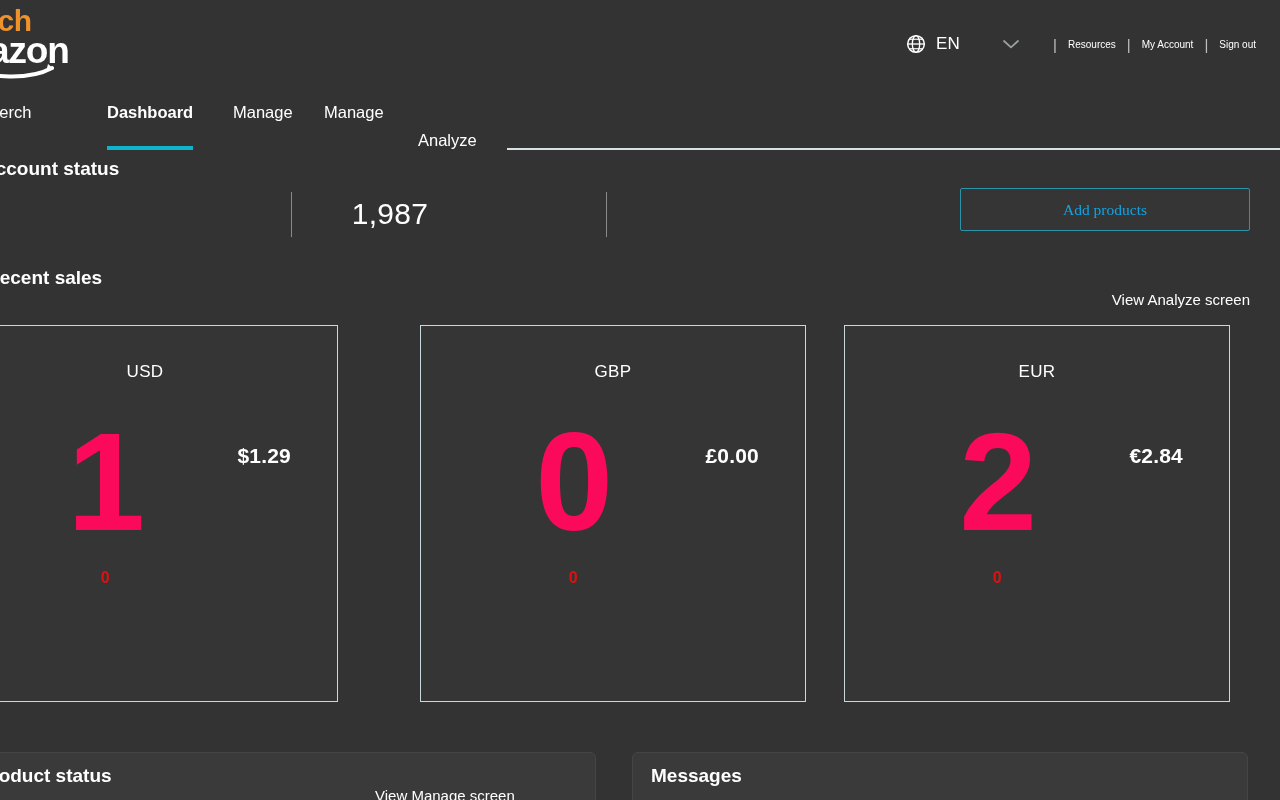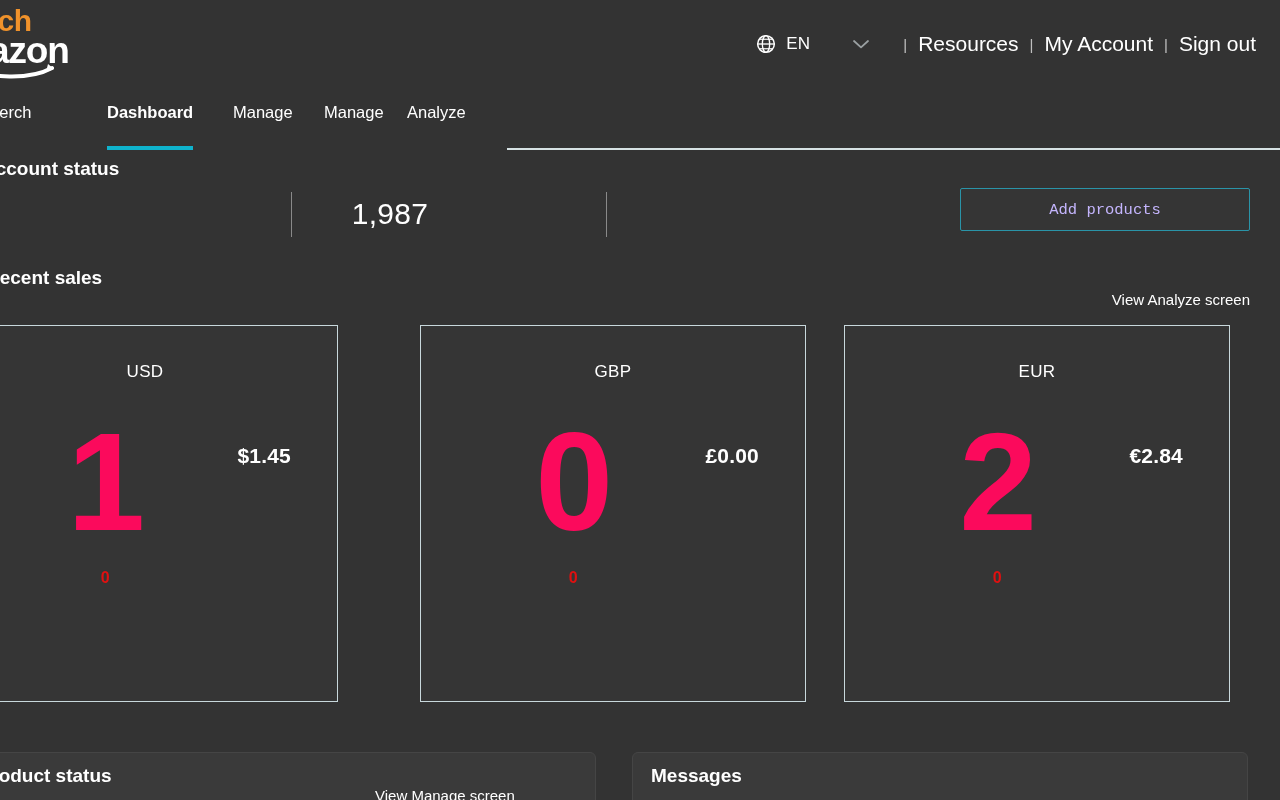--- a/index.html
+++ b/index.html
@@ -90,21 +90,21 @@
   }
   .chev-icon { width: 18px; height: 12px; display: block; }
   .nav-sep {
     color: #cfcfcf;
     font-size: 15px;
     margin: 0 11px;
     opacity: 0.9;
   }
   .nav-link {
     color: #ffffff;
-    font-size: 21px;
+    font-size: 10px;
     text-decoration: none;
     cursor: pointer;
     white-space: nowrap;
   }
 
   
   .tabbar {
     position: absolute;
     top: 104px; left: 0;
     width: 1280px;
@@ -174,23 +174,23 @@
 
   .btn-add {
     position: absolute;
     right: 30px;
     top: 188px;
     width: 290px;
     height: 43px;
     background: #353535;
     border: 1px solid #2a94a8;
     border-radius: 2px;
-    color: #c4b5fd;
+    color: #0ea5e9;
     font-size: 15.5px;
-    font-family: Liberation Mono, monospace;
+    font-family: Liberation Serif, serif;
     cursor: pointer;
     display: flex;
     align-items: center;
     justify-content: center;
   }
 
   
   #sales-title { left: -14px; top: 267px; }
   .link-right {
     position: absolute;
@@ -345,21 +345,21 @@
     <div class="tab active" style="left:107px;">
       <span>Dashboard</span>
       <span class="tab-underline"></span>
     </div>
     <div class="tab" style="left:233px;">
       <span>Manage</span>
     </div>
     <div class="tab" style="left:324px;">
       <span>Manage</span>
     </div>
-    <div class="tab" style="left:407px;">
+    <div class="tab" style="left:418px;margin-top:28px;">
       <span>Analyze</span>
     </div>
   </div>
   <div class="tabrule"></div>
 
   <div class="section-title" id="acct-title">Account status</div>
 
   <div class="stats">
     <div class="stat-divider" style="left:291px;"></div>
     <div class="stat" style="left:300px; width:180px;">1,987</div>
@@ -369,21 +369,21 @@
   <button class="btn-add">Add products</button>
 
   <div class="section-title" id="sales-title">Recent sales</div>
   <a class="link-right" id="view-analyze" href="#">View Analyze screen</a>
 
   <div class="cards">
 
     <div class="card" style="left:0px;">
       <div class="card-title">USD</div>
       <div class="card-count">1</div>
-      <div class="card-amount">$1.45</div>
+      <div class="card-amount">$1.29</div>
       <div class="card-sub">0</div>
     </div>
 
     <div class="card" style="left:468px;padding-left:40px;">
       <div class="card-title">GBP</div>
       <div class="card-count">0</div>
       <div class="card-amount">£0.00</div>
       <div class="card-sub">0</div>
     </div>
 

